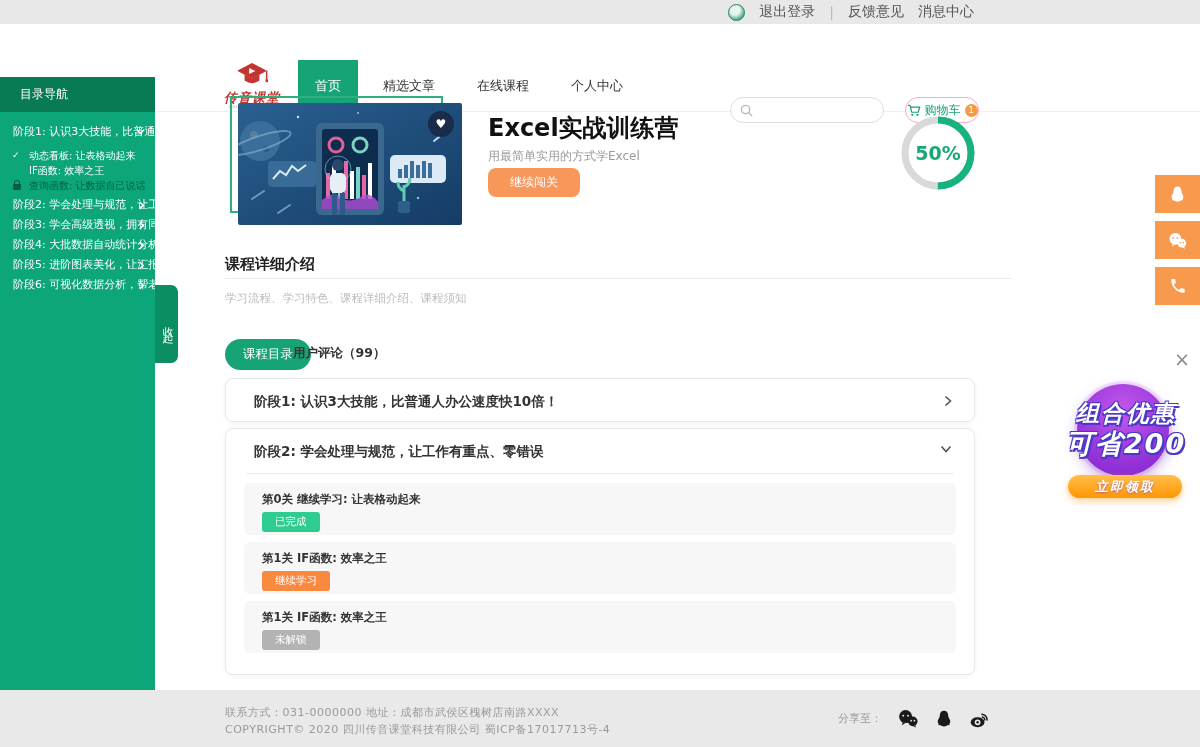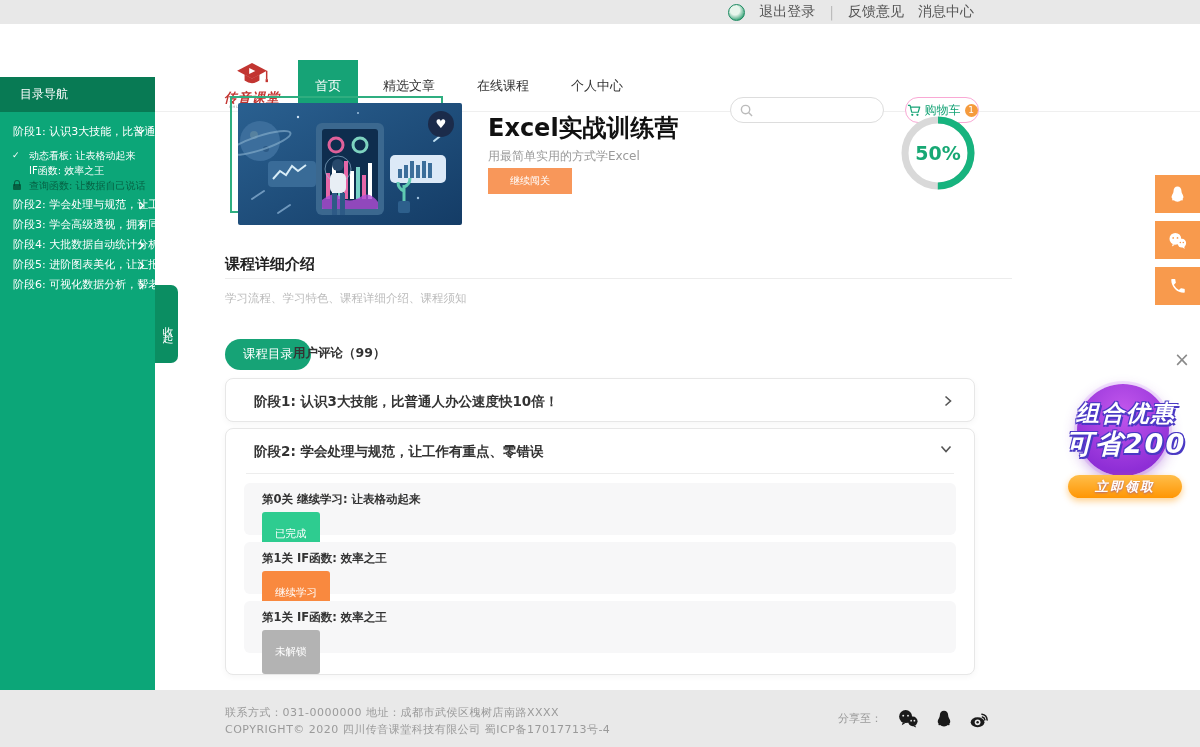--- a/index.html
+++ b/index.html
@@ -43,21 +43,21 @@
   .lock-icon:before { content:""; position:absolute; top:-4px; left:1px; width:4px; height:5px; border:1.5px solid rgba(4,74,50,.75); border-bottom:none; border-radius:3px 3px 0 0; }
   .mt10{margin-top:10px;} .mt6{margin-top:6px;} .mt2{margin-top:2px;}
   .collapse-tab { position:absolute; left:155px; top:285px; width:23px; height:78px; background:#0b8e62; border-radius:0 7px 7px 0; color:#fff; font-size:11px; display:flex; align-items:center; justify-content:center; writing-mode:vertical-rl; letter-spacing:6px; cursor:pointer; }
 
   
   .hero-frame { position:absolute; left:230px; top:96px; width:213px; height:117px; border:2px solid #2fae80; }
   .hero-img { position:absolute; left:238px; top:103px; width:224px; height:122px; border-radius:2px; overflow:hidden; cursor:pointer; }
   .heart-btn { position:absolute; left:428px; top:111px; width:26px; height:26px; border-radius:50%; background:#1b2b4a; color:#fff; font-size:12px; display:flex; align-items:center; justify-content:center; cursor:pointer; }
   .course-title { position:absolute; left:488px; top:112px; font-size:24px; font-weight:800; color:#111; }
   .course-sub { position:absolute; left:488px; top:148px; font-size:12px; color:#9a9a9a; }
-  .continue-btn { position:absolute; left:488px; top:168px; padding:6px 22px; background:#f8975a; color:#fff; font-size:10px; border:none; border-radius:0; cursor:pointer; }
+  .continue-btn { position:absolute; left:488px; top:168px; padding:6px 22px; background:#f8975a; color:#fff; font-size:12px; border:none; border-radius:8px; cursor:pointer; }
   .progress-wrap { position:absolute; left:898px; top:113px; width:80px; height:80px; }
   .progress-text { position:absolute; left:0; top:0; width:80px; height:80px; display:flex; align-items:center; justify-content:center; font-size:19px; font-weight:bold; color:#17a874; }
 
   
   .detail-heading { position:absolute; left:225px; top:255px; font-size:15px; font-weight:bold; color:#222; }
   .detail-hr { position:absolute; left:225px; top:278px; width:787px; border-top:1px solid #ececec; }
   .detail-desc { position:absolute; left:225px; top:291px; font-size:11.5px; color:#bcbcbc; }
 
   .tab-pill { position:absolute; left:225px; top:339px; padding:7px 18px; background:#16a376; color:#fff; font-size:12.5px; border-radius:16px; cursor:pointer; }
   .tab-plain { position:absolute; left:293px; top:345px; font-size:12.5px; color:#333; font-weight:bold; cursor:pointer; }
@@ -65,21 +65,21 @@
   
   .acc { position:absolute; left:225px; width:750px; background:#fff; border:1px solid #e7e7e7; border-radius:8px; box-shadow:0 2px 6px rgba(0,0,0,.04); }
   .acc1 { top:378px; height:44px; }
   .acc2 { top:428px; height:247px; }
   .acc-head { position:relative; height:44px; line-height:44px; padding-left:28px; font-size:13.5px; font-weight:bold; color:#333; cursor:pointer; }
   .acc-head .chev { position:absolute; right:22px; top:16px; }
   .acc-divider { margin:0 20px; border-top:1px solid #ededed; }
   .lesson-list { padding:9px 18px 0 18px; }
   .lesson-card { position:relative; height:52px; background:#f7f7f8; border-radius:6px; margin-bottom:7px; padding:9px 0 0 18px; cursor:pointer; }
   .lesson-title { font-size:11.5px; font-weight:bold; color:#333; }
-  .badge { display:inline-block; margin-top:5px; padding:15px 13px; border-radius:3px; font-size:10.5px; color:#fff; cursor:pointer; }
+  .badge { display:inline-block; margin-top:5px; padding:3px 13px; border-radius:3px; font-size:10.5px; color:#fff; cursor:pointer; }
   .badge.done { background:#2ecc90; }
   .badge.continue { background:#f9893f; }
   .badge.locked { background:#b3b3b3; }
 
   
   .float-btn { position:absolute; left:1155px; width:45px; height:38px; background:#f89a4d; display:flex; align-items:center; justify-content:center; cursor:pointer; }
   .fb1{top:175px;} .fb2{top:221px;} .fb3{top:267px;}
 
   
   .promo-close { position:absolute; left:1174px; top:350px; font-size:19px; color:#8a8a8a; cursor:pointer; line-height:1; }

